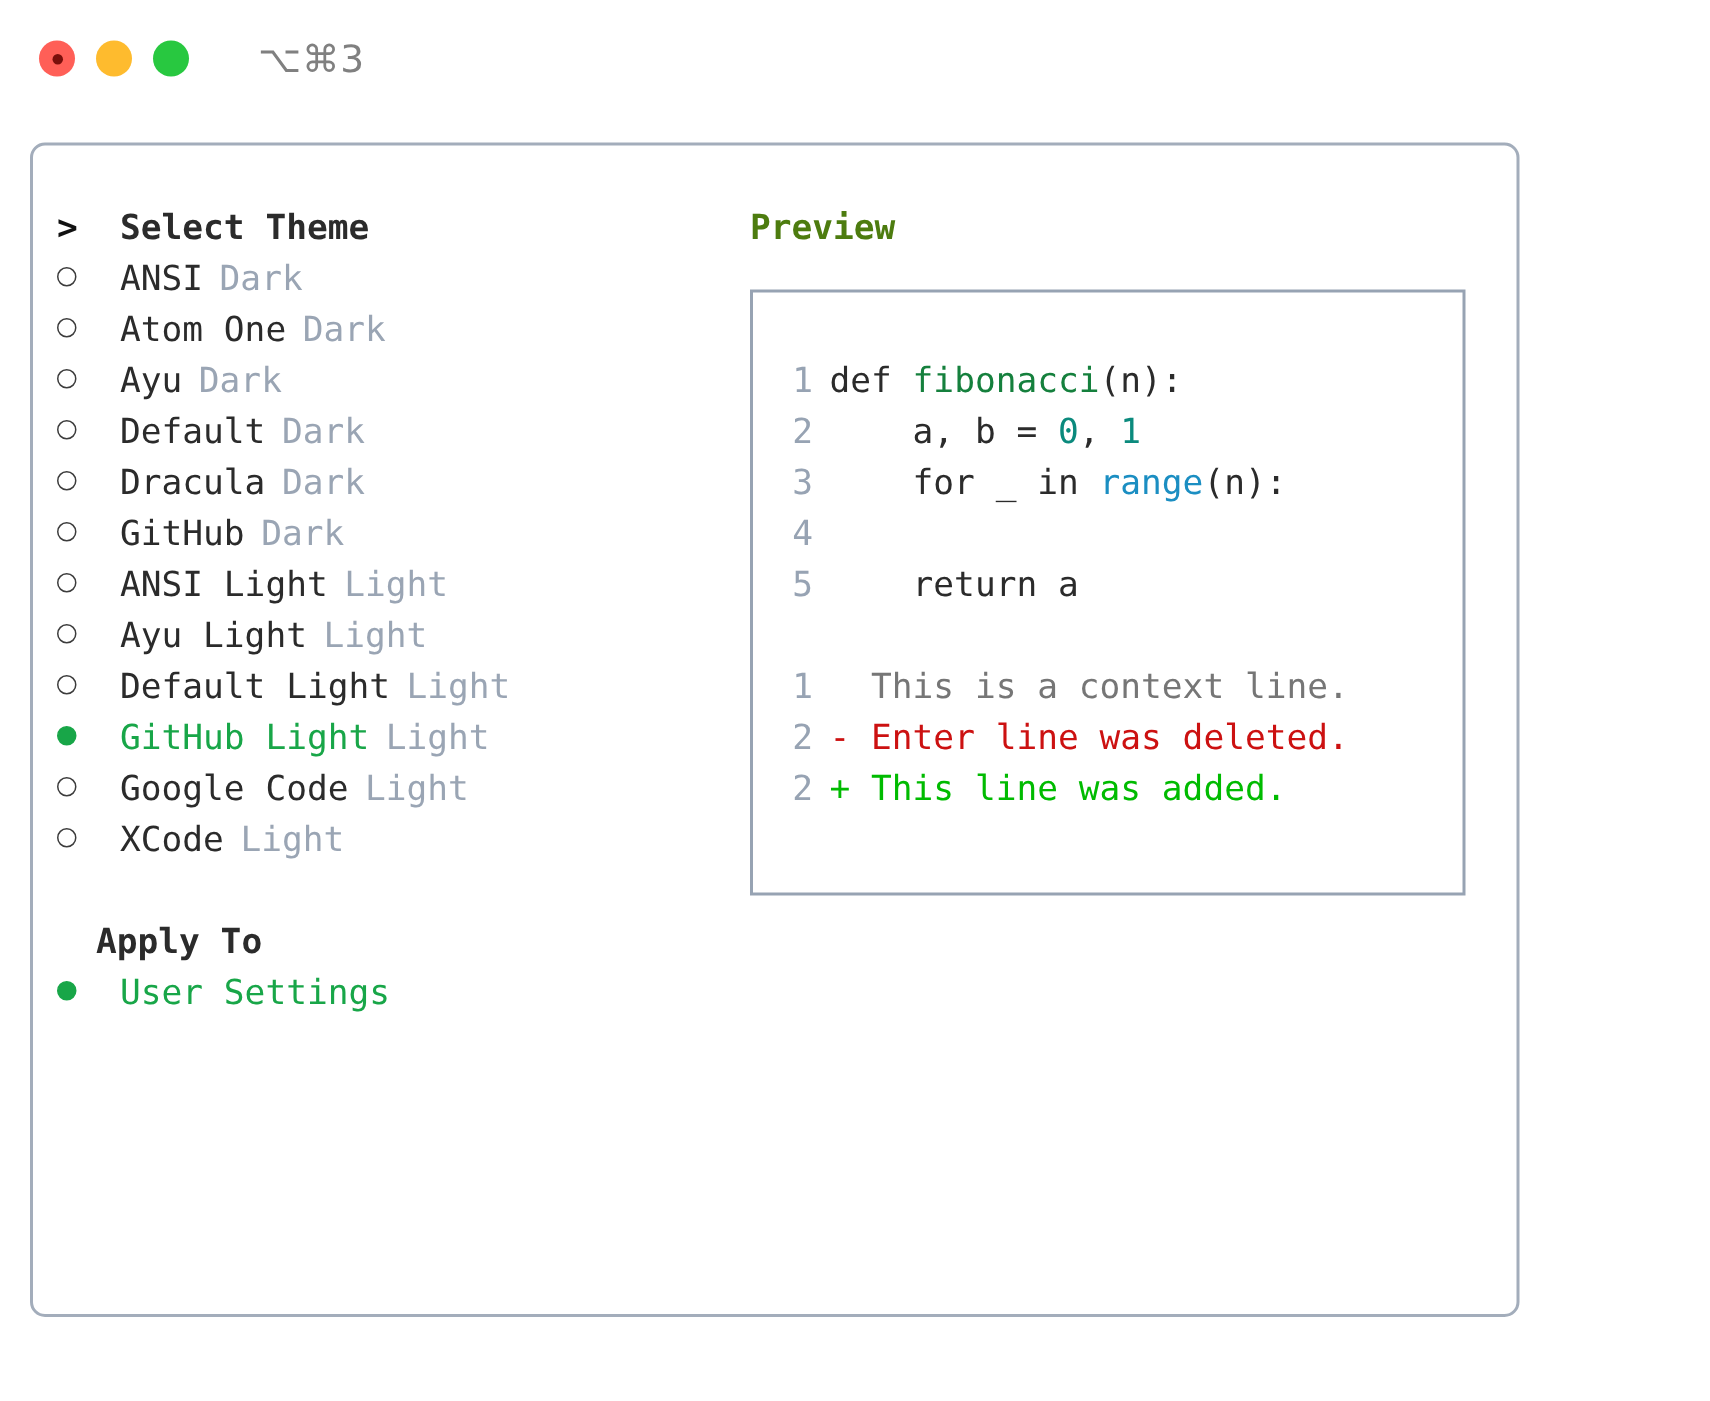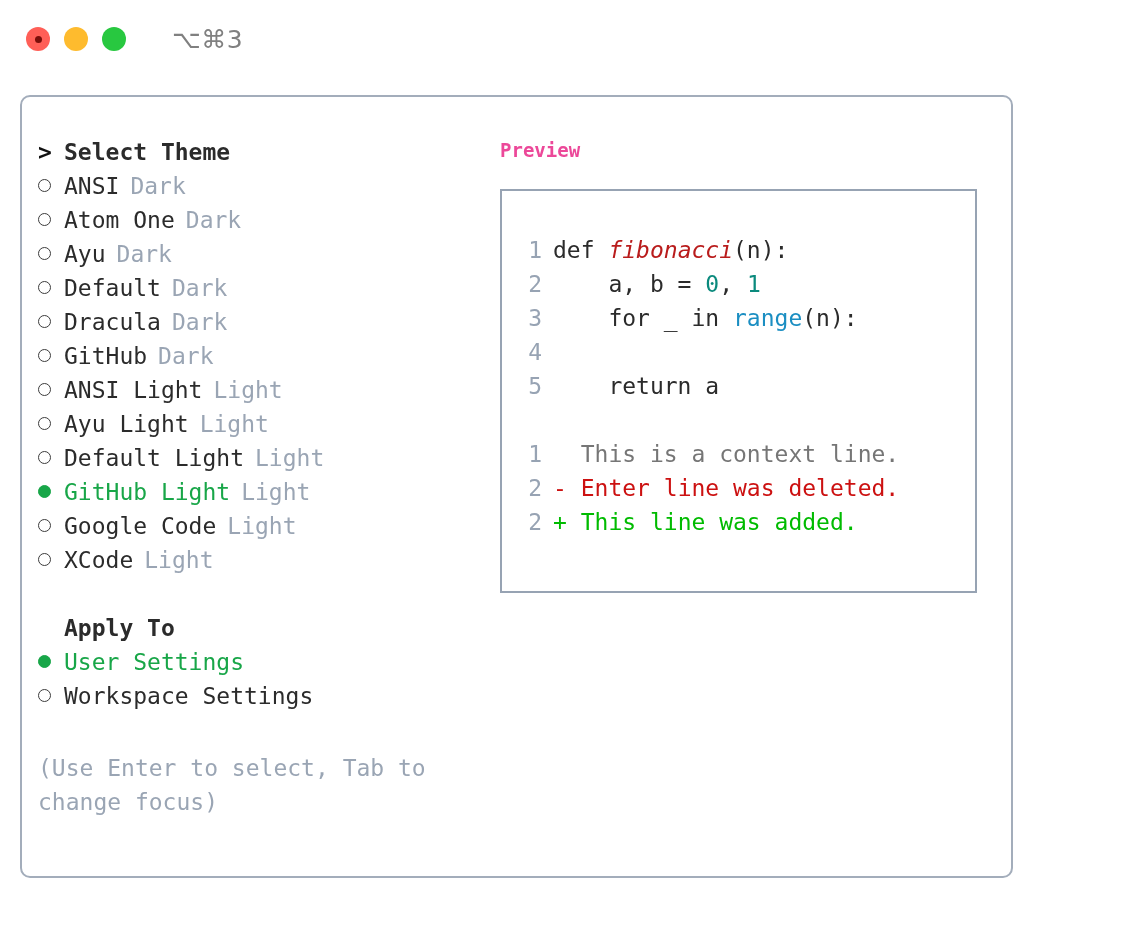--- a/index.html
+++ b/index.html
@@ -121,21 +121,21 @@
   }
   .bullet-dot.filled {
     background: #18a648;
     border-color: #18a648;
   }
   .row.header {
     font-weight: bold;
     color: #111111;
   }
   .row.header .marker { font-weight: bold; }
-  .label { color: #2b2b2b; }
+  .label { color: #2b2b2b; margin-left: 16px; }
   .row.selected .label { color: #18a648; }
   .tag {
     color: #9aa5b4;
     margin-left: 11px;
   }
 
   .section-title {
     font-size: 23px;
     color: #2b2b2b;
     height: 34px;
@@ -156,23 +156,23 @@
   }
 
   
   #right-col {
     position: absolute;
     left: 478px;
     top: 42px;
     width: 490px;
   }
   #preview-title {
-    font-size: 19px;
+    font-size: 23px;
     font-weight: bold;
-    color: #ec4899;
+    color: #4d7c0f;
     margin-bottom: 28px;
   }
   #preview-box {
     width: 477px;
     height: 404px;
     border: 2px solid #97a3b3;
     box-sizing: border-box;
     padding: 46px 0 0 14px;
   }
 
@@ -183,21 +183,21 @@
     font-size: 23px;
     white-space: pre;
   }
   .lineno {
     flex: 0 0 26px;
     text-align: right;
     color: #97a3b3;
     margin-right: 11px;
   }
   .code-text { color: #2b2b2b; }
-  .tok-fn   { color: #b91c1c; font-style: italic; }
+  .tok-fn   { color: #15803d; }
   .tok-num  { color: #0b8a7d; }
   .tok-call { color: #1b8ec2; }
 
   .diff-block { margin-top: 34px; }
   .diff-line .lineno { color: #97a3b3; }
   .diff-ctx  { color: #767676; }
   .diff-del  { color: #cc1111; }
   .diff-add  { color: #00bb00; }
 </style>
 </head>
@@ -238,24 +238,22 @@
             <div class="row"><span class="marker"><span class="bullet-dot"></span></span><span class="label">Google Code</span><span class="tag">Light</span></div>
             <div class="row"><span class="marker"><span class="bullet-dot"></span></span><span class="label">XCode</span><span class="tag">Light</span></div>
           </div>
 
         <div class="spacer-gap"></div>
 
         <div class="section-title">Apply To</div>
 
         <div id="apply-items">
             <div class="row selected"><span class="marker"><span class="bullet-dot filled"></span></span><span class="label">User Settings</span></div>
-            <div class="row"><span class="marker"><span class="bullet-dot"></span></span><span class="label">Workspace Settings</span></div>
           </div>
 
-        <div id="hint">(Use Enter to select, Tab to change focus)</div>
       </div>
 
       <div id="right-col">
         <div id="preview-title">Preview</div>
 
         <div id="preview-box">
           <div id="code-block">
               <div class="code-line"><span class="lineno">1</span><span class="code-text"><span>def </span><span class="tok-fn">fibonacci</span><span>(n):</span></span></div>
               <div class="code-line"><span class="lineno">2</span><span class="code-text"><span>    a, b = </span><span class="tok-num">0</span><span>, </span><span class="tok-num">1</span></span></div>
               <div class="code-line"><span class="lineno">3</span><span class="code-text"><span>    for _ in </span><span class="tok-call">range</span><span>(n):</span></span></div>

